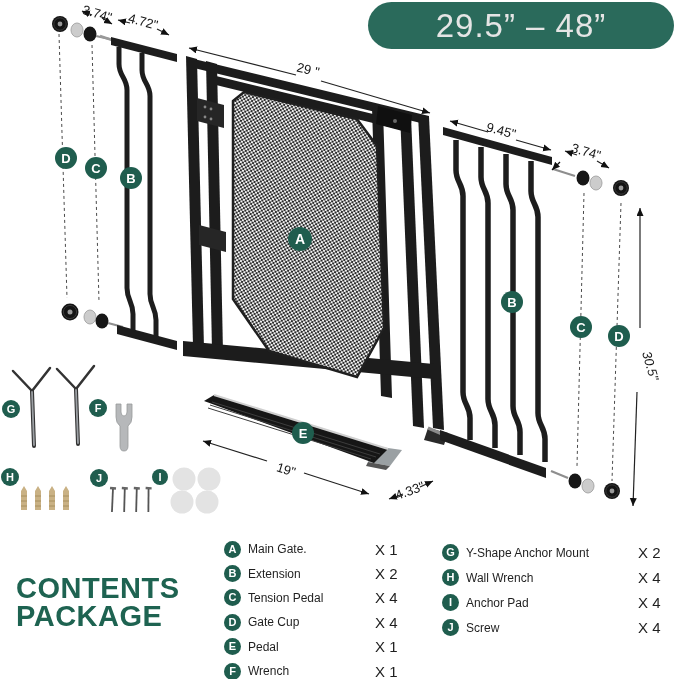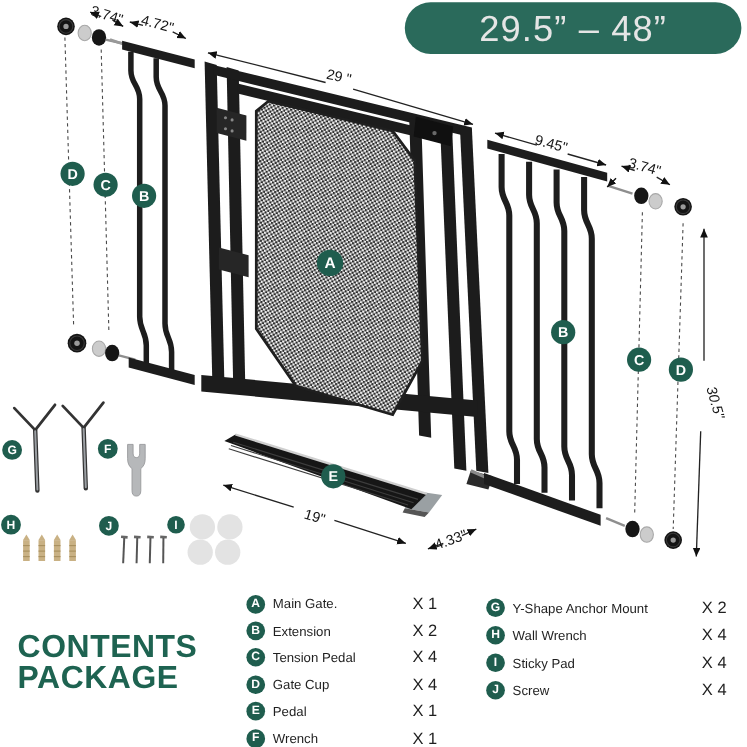--- a/index.html
+++ b/index.html
@@ -363,21 +363,21 @@
       <span class="legend-label">Y-Shape Anchor Mount</span>
       <span class="legend-count">X 2</span>
     </div>
     <div class="legend-row">
       <span class="badge">H</span>
       <span class="legend-label">Wall Wrench</span>
       <span class="legend-count">X 4</span>
     </div>
     <div class="legend-row">
       <span class="badge">I</span>
-      <span class="legend-label">Sticky Pad</span>
+      <span class="legend-label">Anchor Pad</span>
       <span class="legend-count">X 4</span>
     </div>
     <div class="legend-row">
       <span class="badge">J</span>
       <span class="legend-label">Screw</span>
       <span class="legend-count">X 4</span>
     </div>
   </div>
 
 </div>

